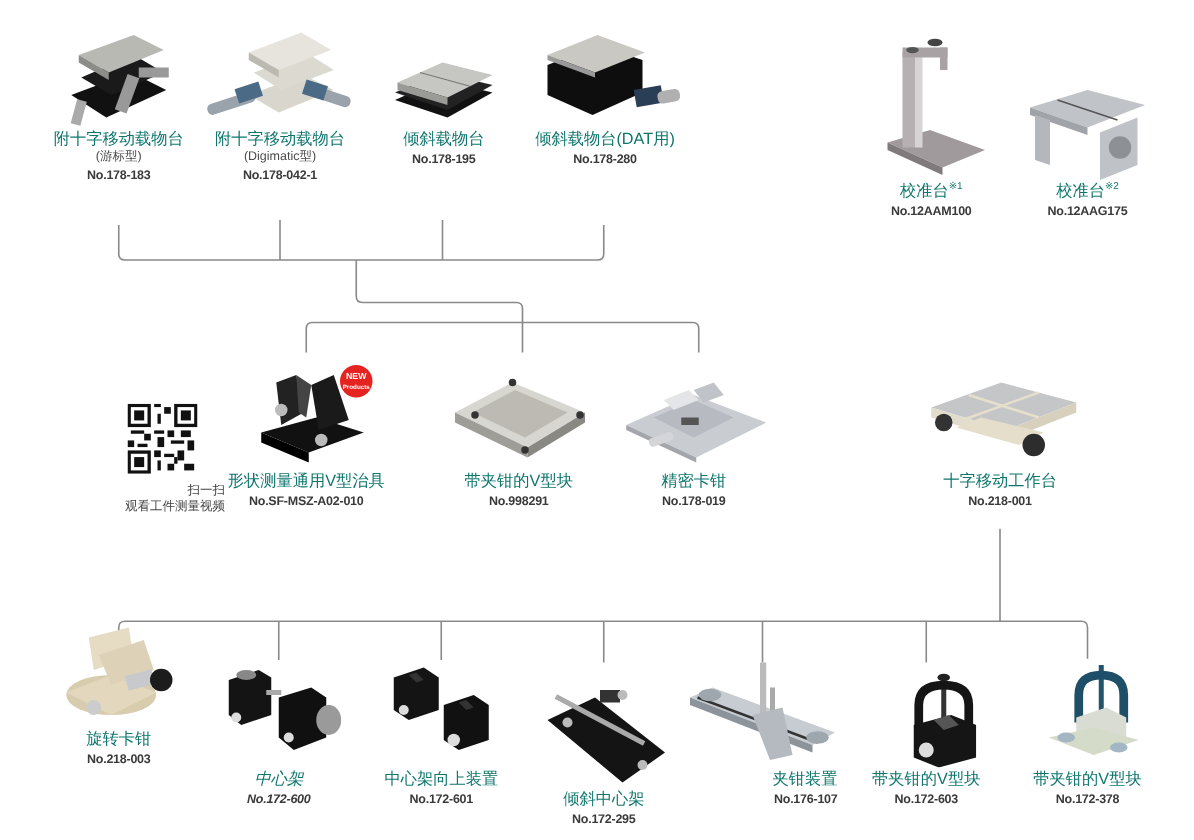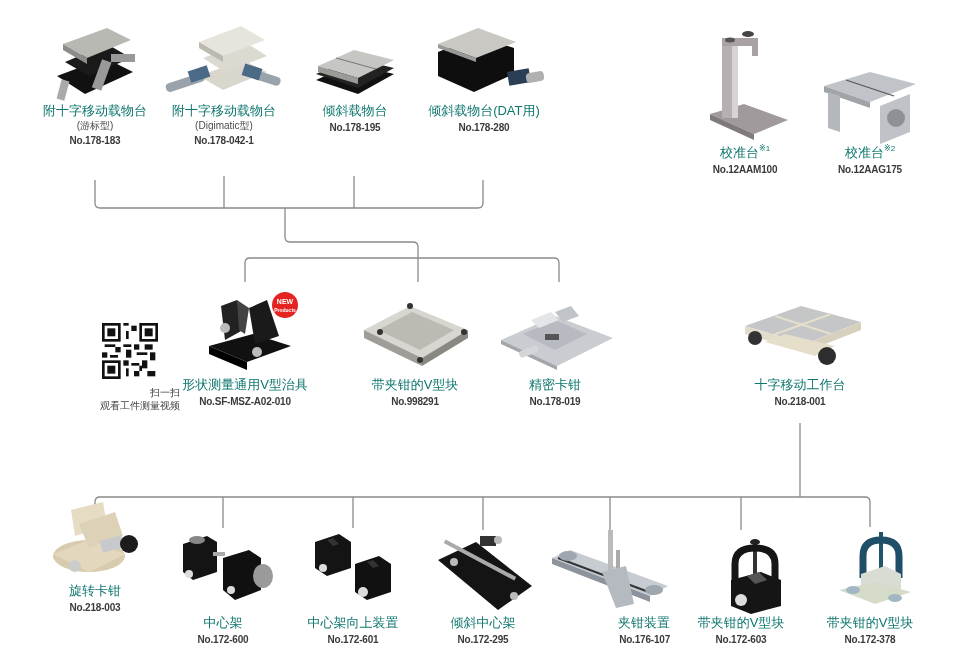--- a/index.html
+++ b/index.html
@@ -254,21 +254,21 @@
         <polygon points="34,28 70,16 78,40 44,52" fill="#ddd2b8"></polygon>
         <rect x="56" y="42" width="22" height="12" fill="#c7c9cc" transform="rotate(-15 67 48)"></rect>
         <circle cx="84" cy="48" r="9" fill="#1c1c1c"></circle>
         <circle cx="30" cy="70" r="6" fill="#ccc"></circle>
       </svg>
   </div>
   <div class="name">旋转卡钳</div>
   <div class="code">No.218-003</div>
 </div>
 
-<div class="item" style="left:168px;top:528px;width:110px;">
+<div class="item" style="left:168px;top:528px;width:110px;font-style:italic;">
   <div class="img" style="width:100px;height:86px;">
     <svg width="100" height="86">
         <polygon points="10,16 34,8 44,14 44,44 20,52 10,44" fill="#141414"></polygon>
         <ellipse cx="24" cy="12" rx="8" ry="4" fill="#888"></ellipse>
         <circle cx="16" cy="46" r="4" fill="#ddd"></circle>
         <rect x="40" y="24" width="12" height="4" fill="#aaa"></rect>
         <polygon points="50,30 76,22 88,30 88,62 62,72 50,62" fill="#101010"></polygon>
         <ellipse cx="90" cy="48" rx="10" ry="12" fill="#9a9a9a"></ellipse>
         <circle cx="58" cy="62" r="4" fill="#ddd"></circle>
       </svg>
@@ -285,21 +285,21 @@
         <circle cx="20" cy="40" r="4" fill="#ddd"></circle>
         <polygon points="52,36 76,28 88,36 88,64 64,72 52,64" fill="#111"></polygon>
         <polygon points="64,34 70,32 76,38 70,40" fill="#333"></polygon>
         <circle cx="60" cy="64" r="5" fill="#ddd"></circle>
       </svg>
   </div>
   <div class="name">中心架向上装置</div>
   <div class="code">No.172-601</div>
 </div>
 
-<div class="item" style="left:428px;top:528px;width:110px;">
+<div class="item" style="left:428px;top:544px;width:110px;">
   <div class="img" style="width:110px;height:86px;">
     <svg width="110" height="86">
         <polygon points="10,32 48,14 104,58 70,82" fill="#141414"></polygon>
         <rect x="12" y="30" width="80" height="4" fill="#aaa" transform="rotate(28 52 32)"></rect>
         <rect x="52" y="8" width="16" height="10" fill="#333"></rect>
         <circle cx="70" cy="12" r="4" fill="#bbb"></circle>
         <circle cx="26" cy="34" r="4" fill="#bbb"></circle>
         <circle cx="86" cy="68" r="4" fill="#bbb"></circle>
       </svg>
   </div>

